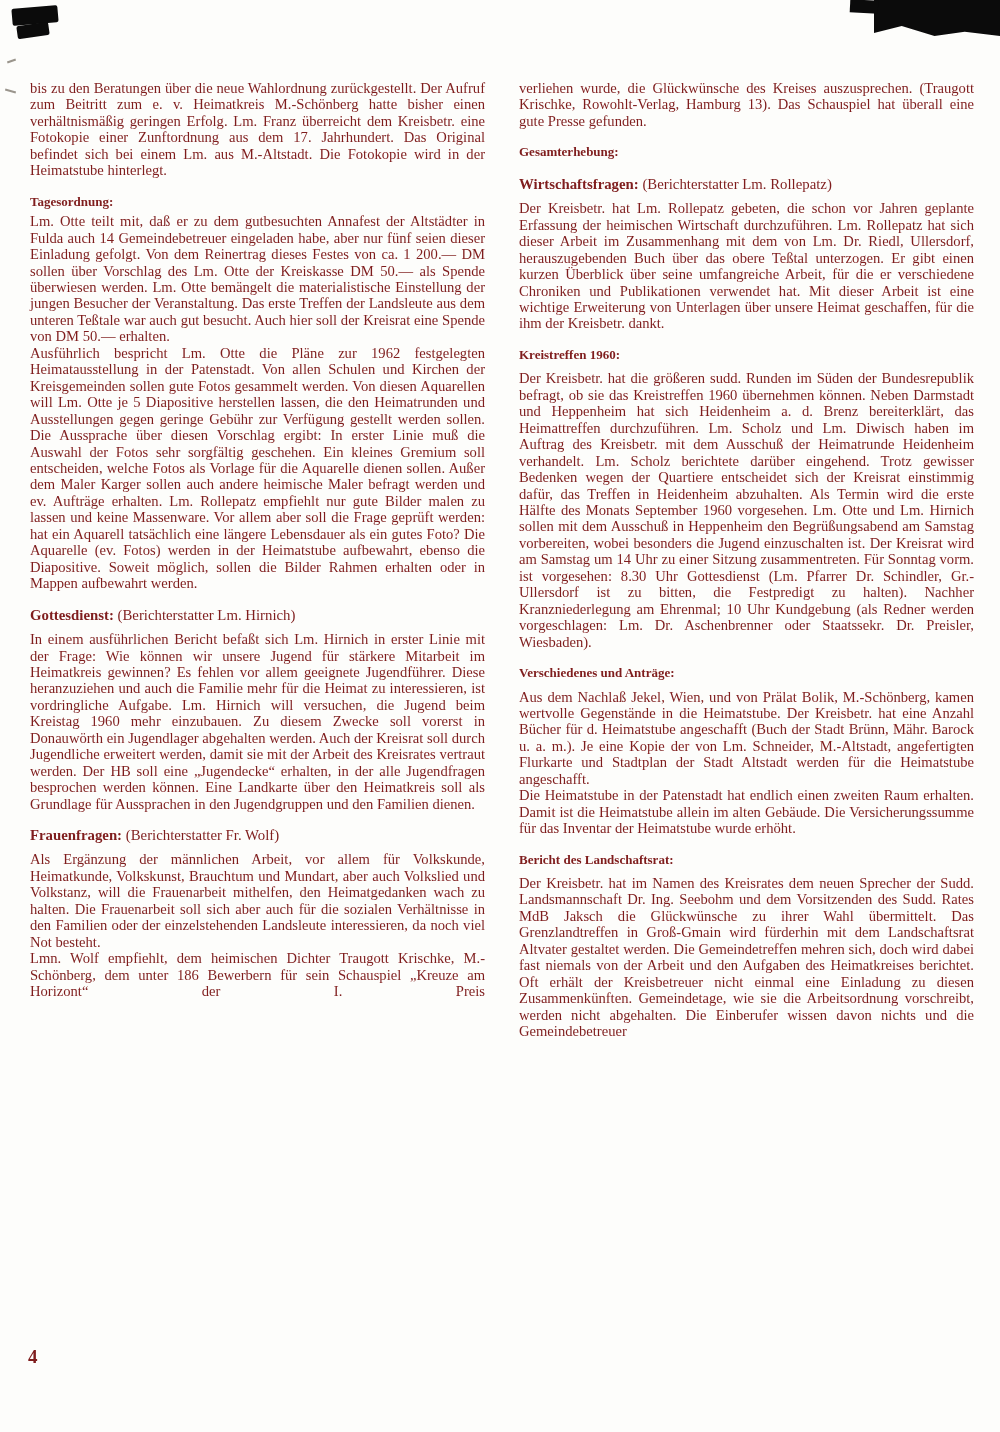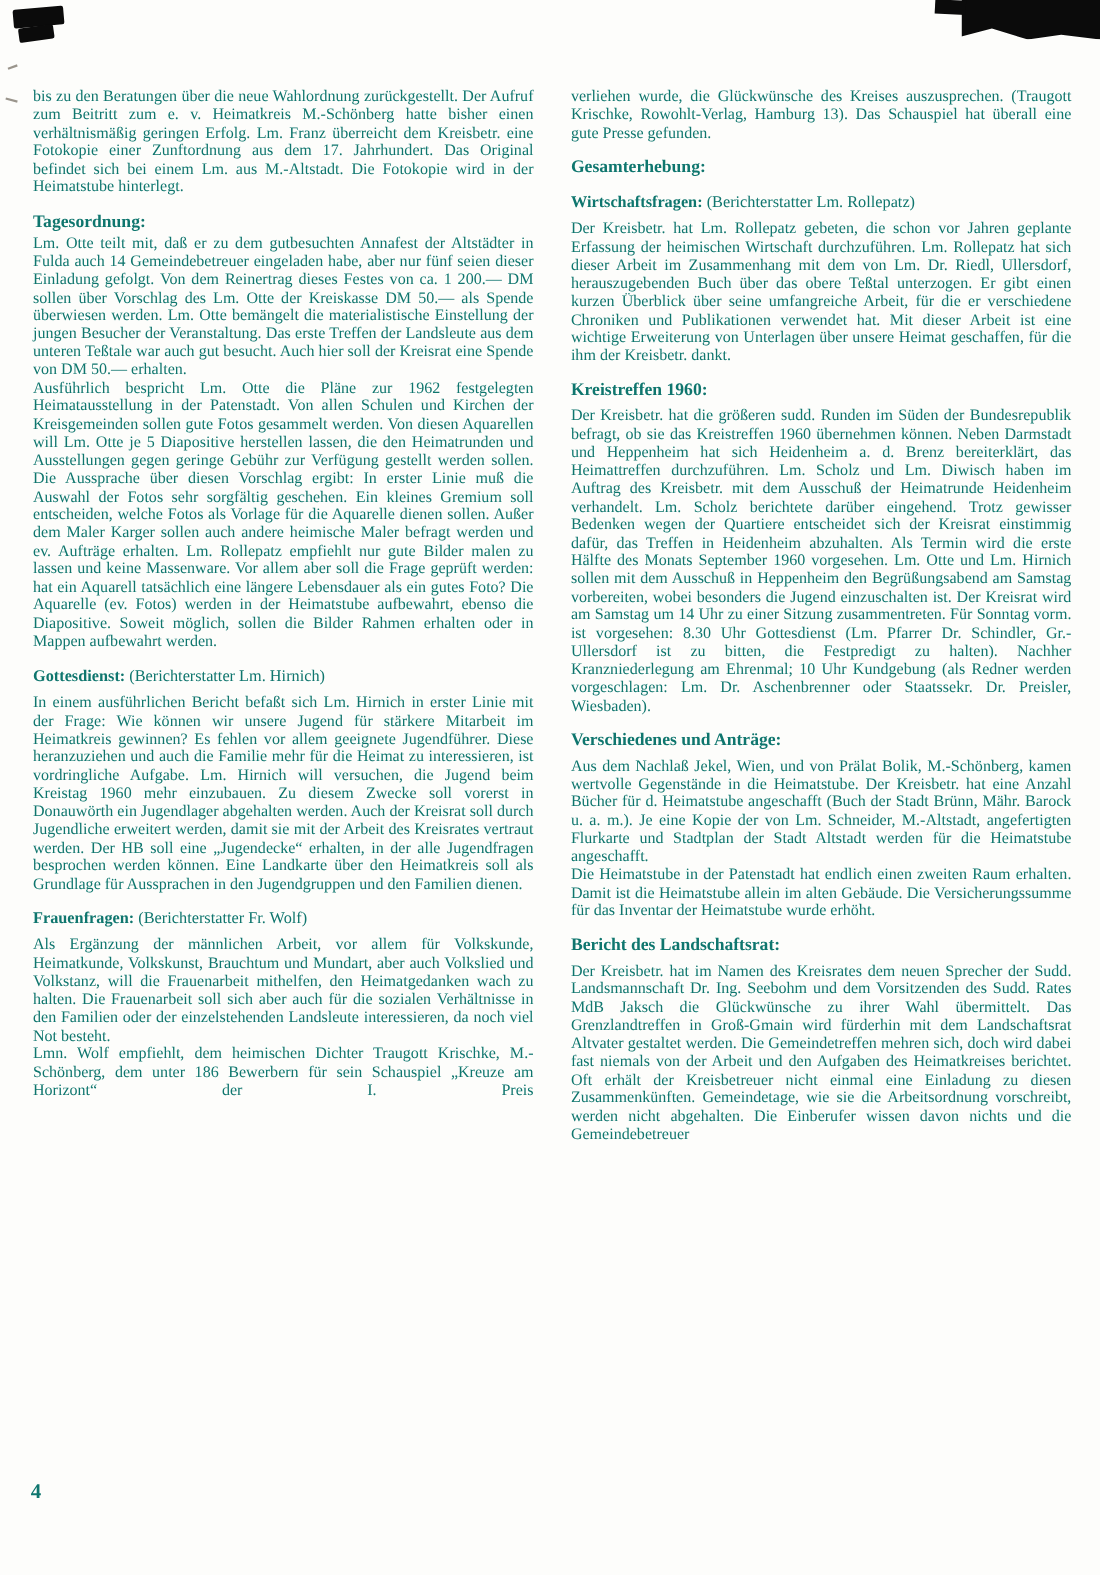--- a/index.html
+++ b/index.html
@@ -1,21 +1,21 @@
 <!DOCTYPE html>
 <html><head>
 <meta charset="utf-8">
 <style>
   html, body { margin: 0; padding: 0; background: #e8e8e6; }
   .page {
     position: relative;
     width: 1000px;
     height: 1432px;
     background: #fdfdfb;
-    color: #0f766e;
+    color: #7f1d1d;
     font-family: "Liberation Serif", "DejaVu Serif", serif;
     overflow: hidden;
     box-sizing: border-box;
   }
   .columns {
     position: absolute;
     top: 80px;
     left: 30px;
     display: flex;
     gap: 34px;
@@ -24,21 +24,21 @@
     width: 455px;
     font-size: 14.6px;
     line-height: 16.45px;
     text-align: justify;
   }
   .col p { margin: 0; }
   .head {
     font-weight: 700;
     text-align: left;
     margin: 15px 0 7px 0;
-    font-size: 16px;
+    font-size: 13px;
   }
   .head.tight { margin-bottom: 3px; }
   .subhead {
     font-weight: 700;
     text-align: left;
     margin: 5px 0 11px 0;
     font-size: 14.8px;
   }
   .subhead.spaced { margin-top: 15px; margin-bottom: 8px; }
   .subhead .rest { font-weight: 400; }

